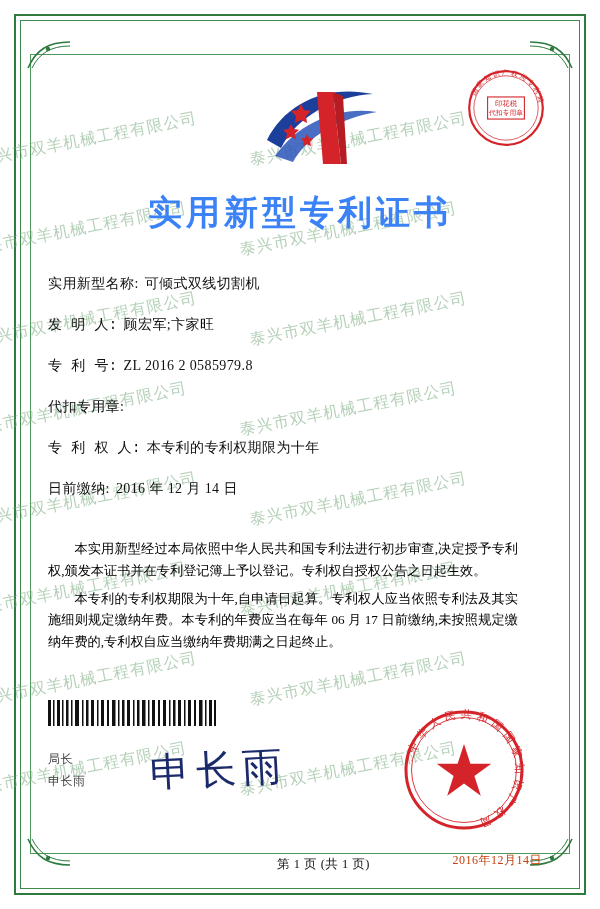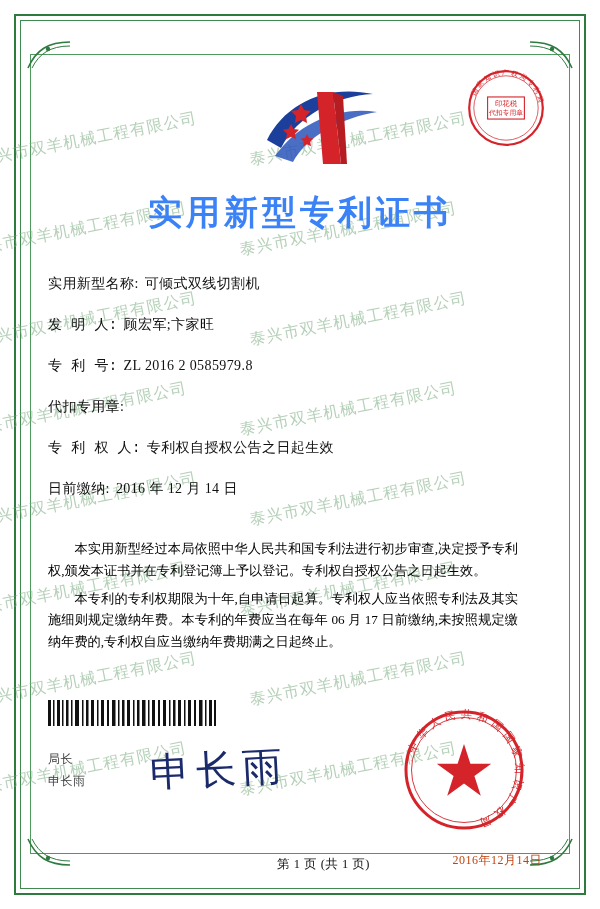--- a/index.html
+++ b/index.html
@@ -313,21 +313,21 @@
     </div>
     <div class="field-row">
       <span class="field-label spread">专 利 号:</span>
       <span class="field-value">ZL 2016 2 0585979.8</span>
     </div>
     <div class="field-row">
       <span class="field-label">代扣专用章:</span>
     </div>
     <div class="field-row">
       <span class="field-label spread">专 利 权 人:</span>
-      <span class="field-value">专利权自授权公告之日起生效</span>
+      <span class="field-value">本专利的专利权期限为十年</span>
     </div>
     <div class="field-row">
       <span class="field-label">日前缴纳:</span>
       <span class="field-value">2016 年 12 月 14 日</span>
     </div>
   </div>
 
   <div class="body-text">
     <p>本实用新型经过本局依照中华人民共和国专利法进行初步审查,决定授予专利权,颁发本证书并在专利登记簿上予以登记。专利权自授权公告之日起生效。</p>
     <p>本专利的专利权期限为十年,自申请日起算。专利权人应当依照专利法及其实施细则规定缴纳年费。本专利的年费应当在每年 06 月 17 日前缴纳,未按照规定缴纳年费的,专利权自应当缴纳年费期满之日起终止。</p>

